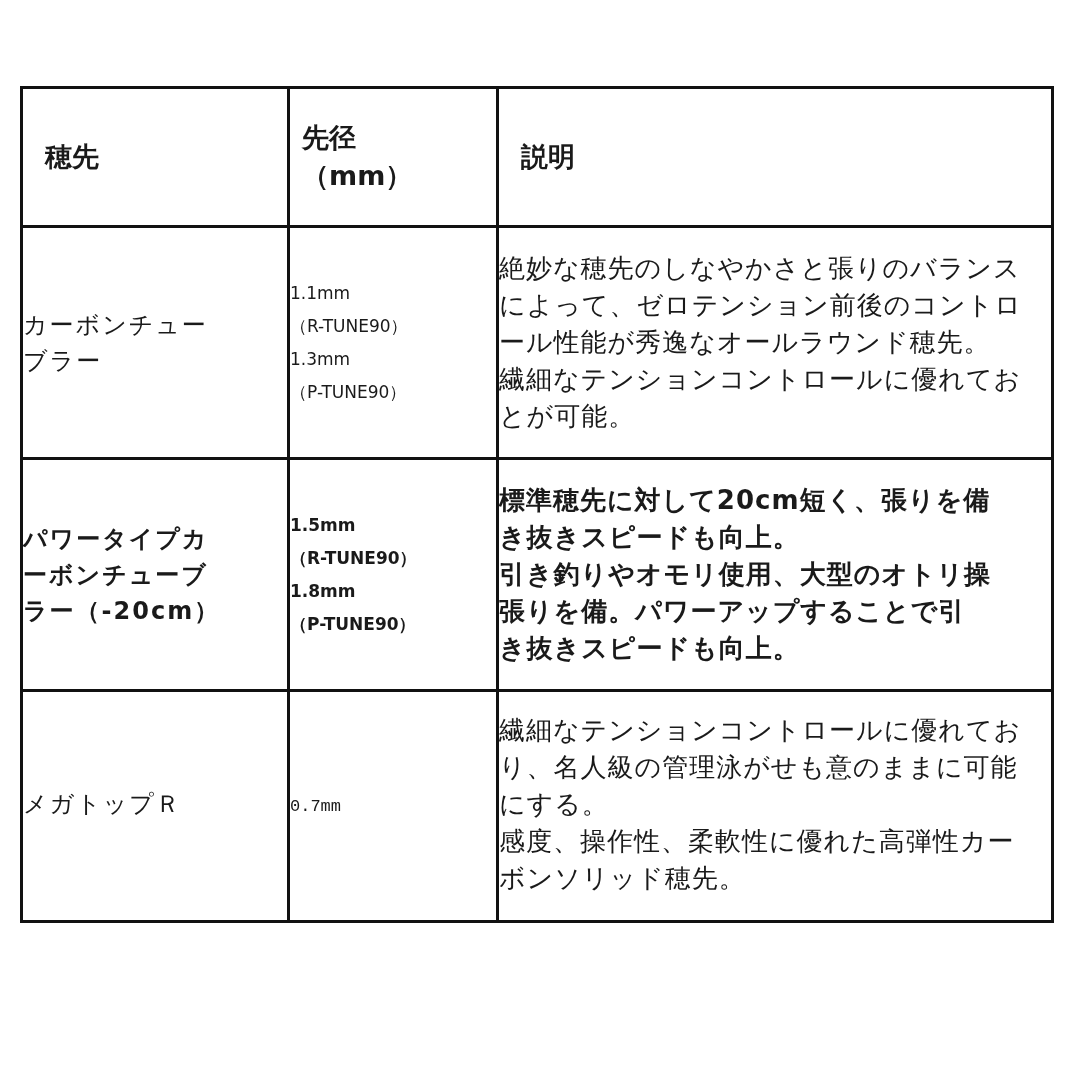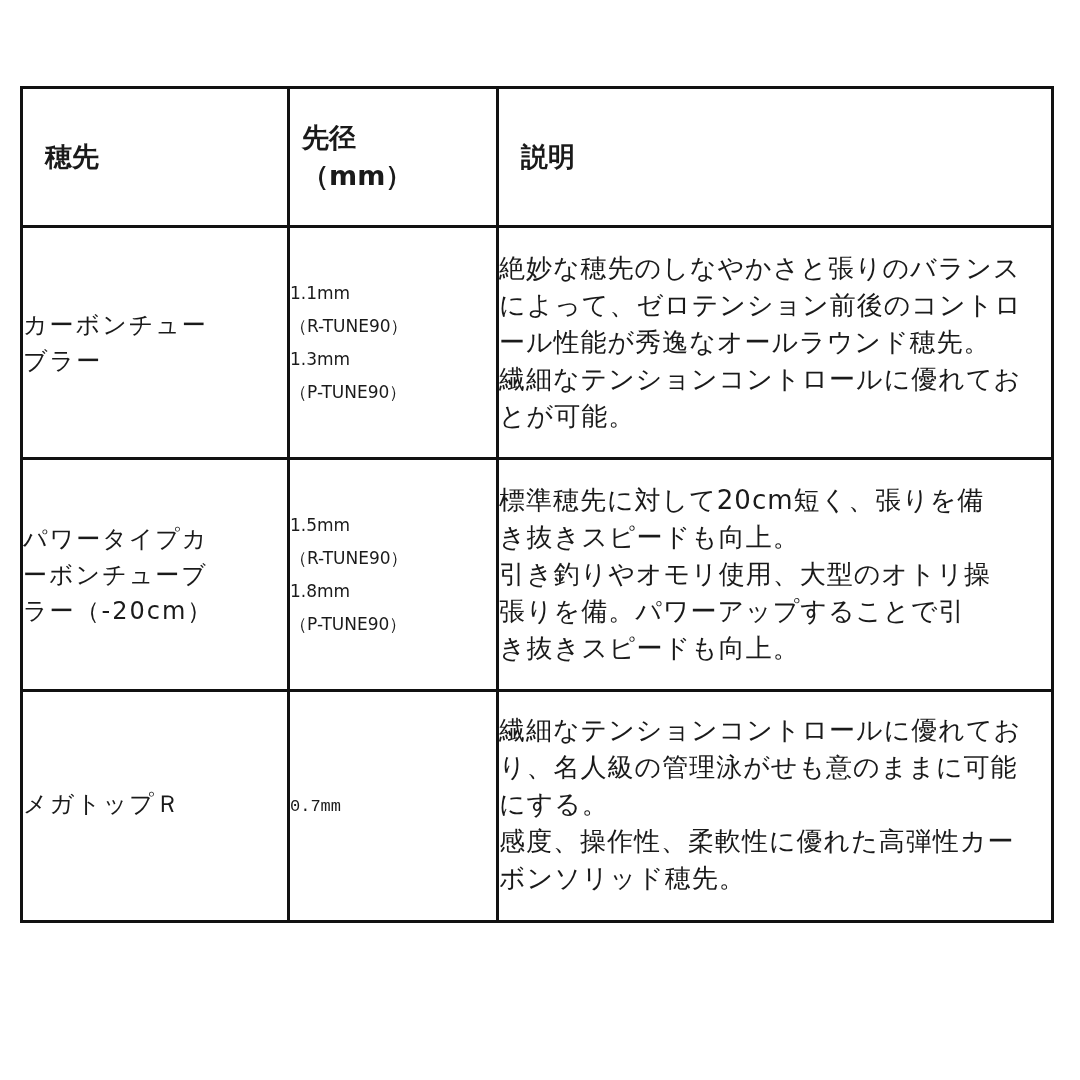--- a/index.html
+++ b/index.html
@@ -7,21 +7,21 @@
            font-family: "DejaVu Sans", "Liberation Sans", sans-serif; color: #1a1a1a; }
     table.spec { position: absolute; left: 20px; top: 86px; width: 1031px;
                  border-collapse: collapse; table-layout: fixed; }
     table.spec td, table.spec th { border: 3px solid #111; vertical-align: middle;
                  text-align: left; padding: 0; }
     col.c1 { width: 267px; } col.c2 { width: 209px; } col.c3 { width: 555px; }
     th { font-weight: bold; font-size: 27px; height: 136px; }
     th .in { padding-left: 22px; line-height: 38px; }
     th .in2 { padding-left: 12px; line-height: 38px; }
     th .in3 { padding-left: 22px; }
-    tr.r1 td { height: 229px; } tr.r2 td { height: 229px; } tr.r3 td { height: 228px; font-family: Liberation Mono, monospace; }
+    tr.r1 td { height: 229px; } tr.r2 td { height: 229px; font-weight: bold; } tr.r3 td { height: 228px; font-family: Liberation Mono, monospace; }
     .name { font-size: 24px; line-height: 36px; padding-left: 22px; padding-right: 18px; letter-spacing: 2px; margin-top: 48px; }
     .dia { font-size: 17px; line-height: 33px; padding-left: 20px; }
     .desc { font-size: 26px; line-height: 37px; padding-left: 22px; padding-right: 16px; letter-spacing: 1px; }
     .line { display: block; white-space: nowrap; }
   </style>
 </head>
 <body>
 
 <table class="spec">
   <colgroup>

